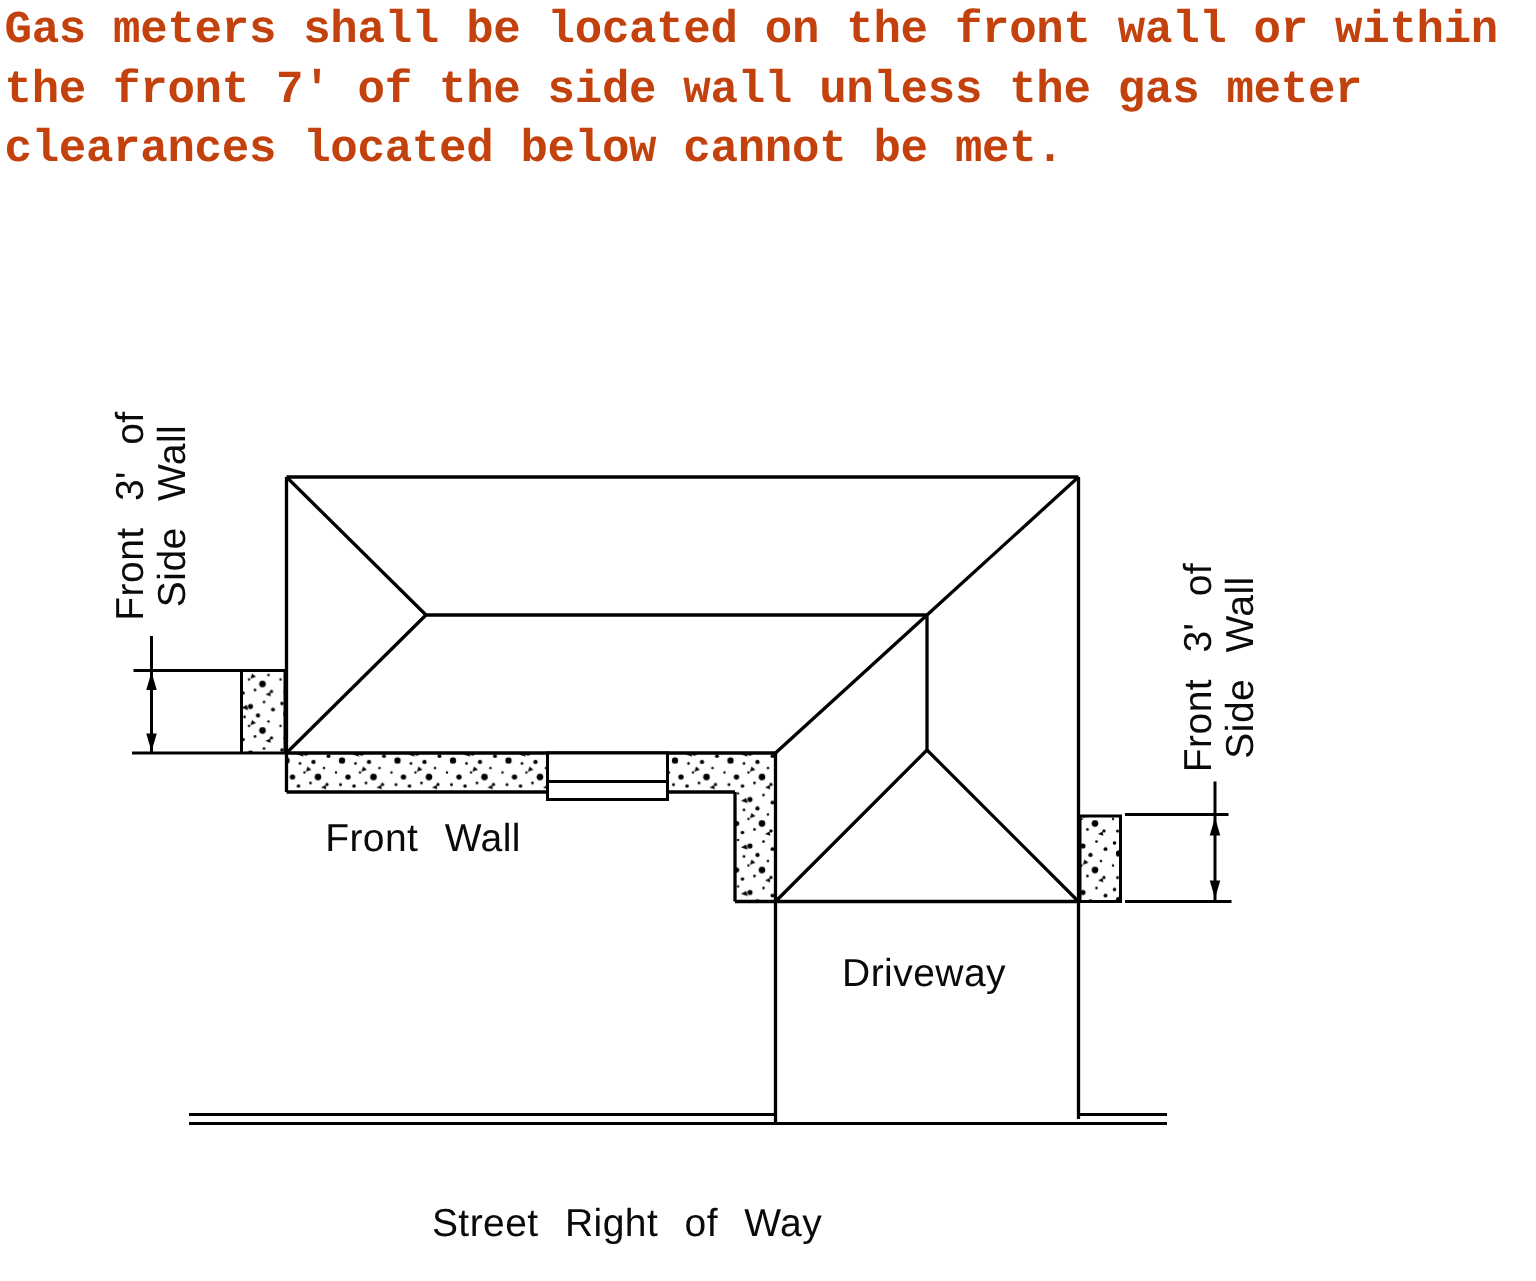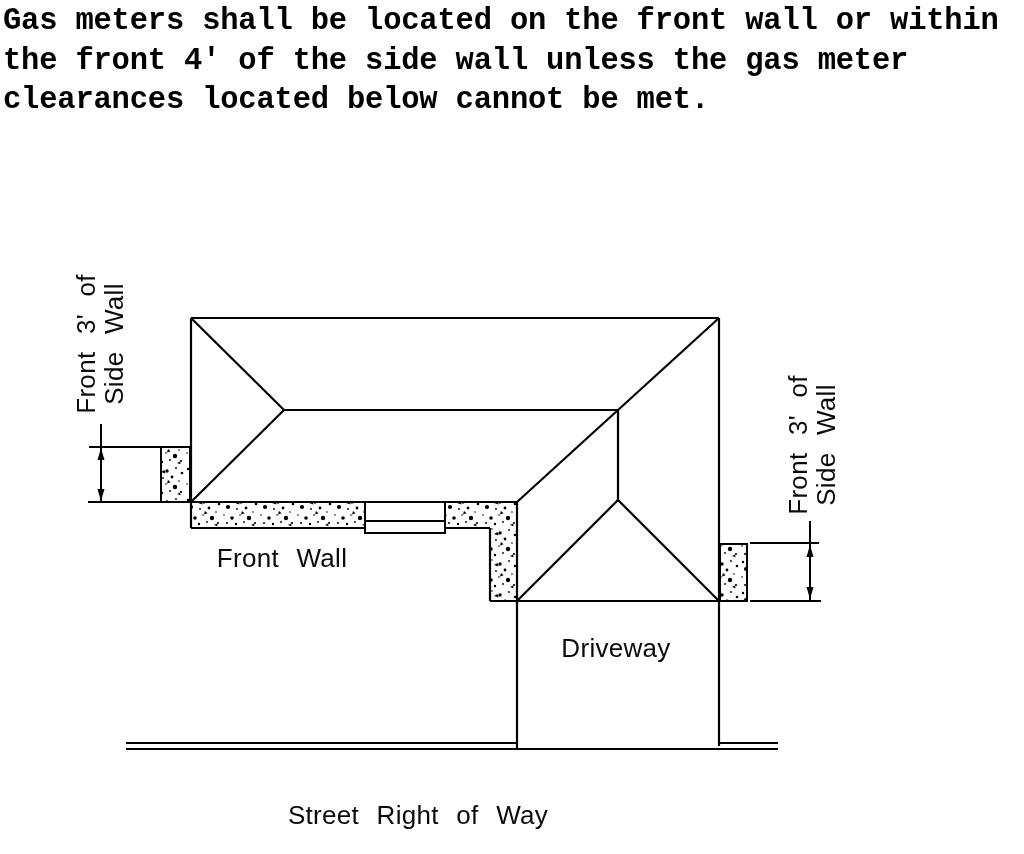--- a/index.html
+++ b/index.html
@@ -12,21 +12,21 @@
     font-family: "Liberation Sans", sans-serif;
   }
   .notice {
     position: absolute;
     left: 3px;
     top: 2px;
     font-family: "Liberation Mono", "DejaVu Sans Mono", monospace;
     font-weight: 700;
     font-size: 30.5px;
     line-height: 39.5px;
-    color: #000000;
+    color: #c2410c;
     white-space: nowrap;
     letter-spacing: -0.2px;
   }
   .plan {
     position: absolute;
     left: 0;
     top: 0;
     width: 1024px;
     height: 854px;
   }
@@ -40,21 +40,21 @@
   }
   .speck { fill: #000000; stroke: none; }
 </style>
 </head>
 <body>
 
 <div class="page">
 
   <div class="notice">
     <div>Gas meters shall be located on the front wall or within</div>
-    <div>the front 4' of the side wall unless the gas meter</div>
+    <div>the front 7' of the side wall unless the gas meter</div>
     <div>clearances located below cannot be met.</div>
   </div>
 
   <svg class="plan" viewBox="0 0 1024 854" xmlns="http://www.w3.org/2000/svg">
 
     <defs>
       <pattern id="stipple" width="37" height="31" patternUnits="userSpaceOnUse">
         <rect width="37" height="31" fill="#ffffff"></rect>
         <circle class="speck" cx="3" cy="4" r="1.2"></circle>
         <circle class="speck" cx="11" cy="2" r="0.8"></circle>

